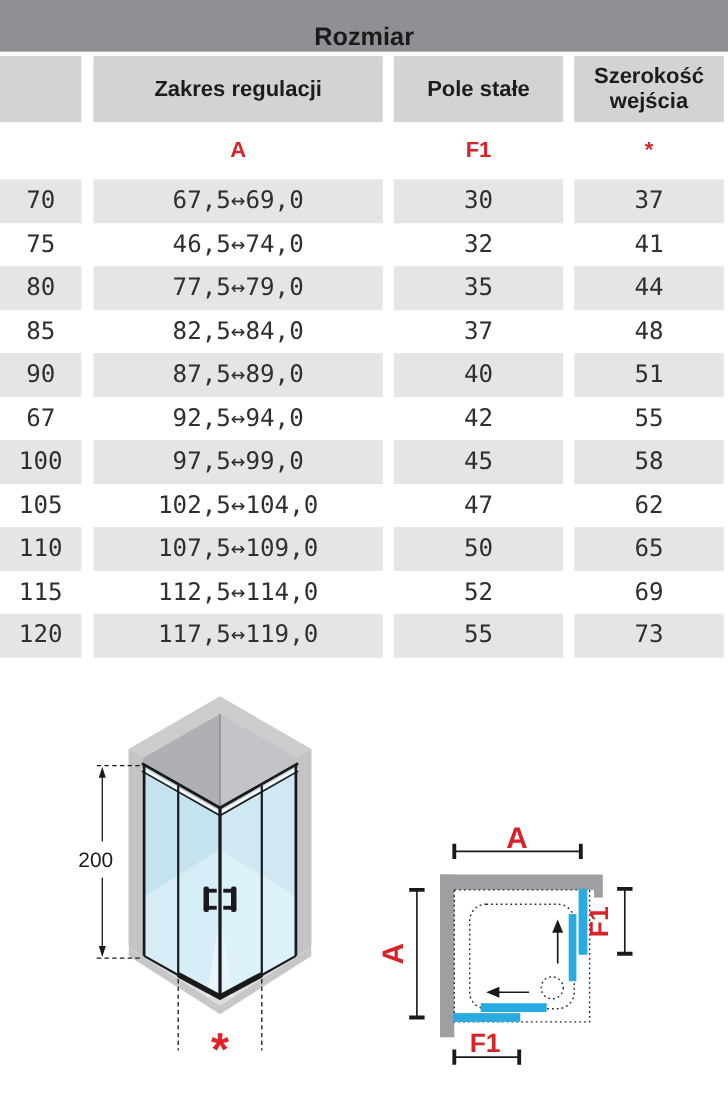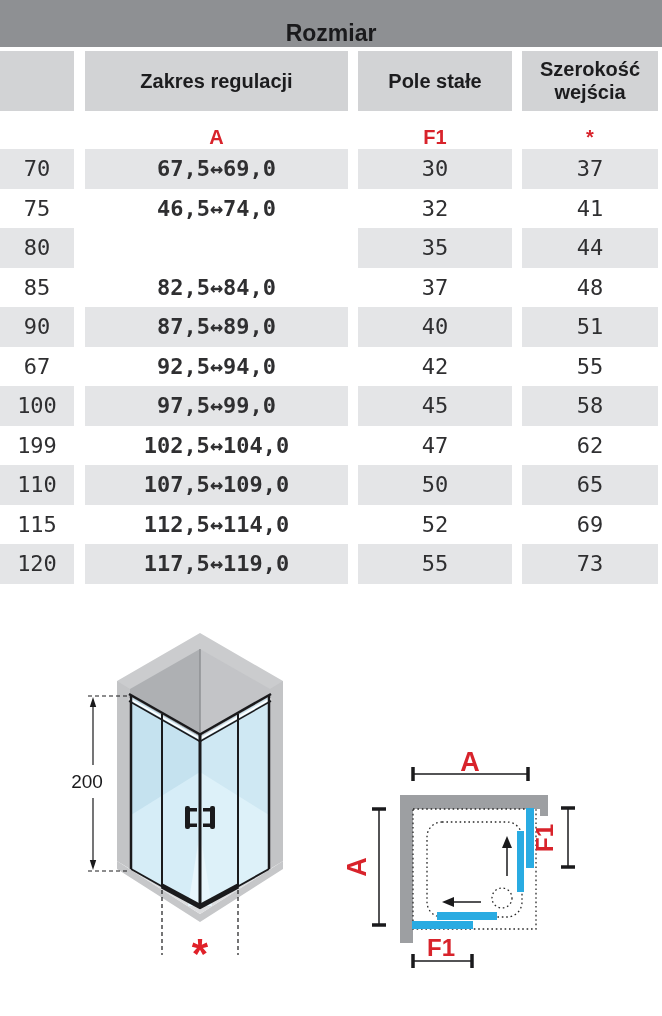--- a/index.html
+++ b/index.html
@@ -6,31 +6,31 @@
   .page{position:relative;width:662px;height:1016px;background:#fff;overflow:hidden;
         font-family:"Liberation Sans",sans-serif;}
 
   
   .title-bar{position:absolute;left:0;top:0;width:662px;height:47px;background:#8e9093;
              display:flex;align-items:flex-end;justify-content:center;}
   .title-bar span{font-size:23px;font-weight:bold;color:#1a1a1c;}
 
   .cell{position:absolute;top:0;bottom:0;display:flex;align-items:center;justify-content:center;text-align:center;}
   .c1{left:0;width:74px;}
-  .c2{left:85px;width:263px;font-weight:bold;}
+  .c2{left:85px;width:263px;}
   .c3{left:358px;width:154px;}
   .c4{left:522px;width:136px;}
 
   .header-row{position:absolute;left:0;top:51px;width:662px;height:60px;}
   .header-row .cell{background:#d2d3d5;font-size:20px;font-weight:bold;color:#1c1c1e;line-height:1.15;padding:0 6px;box-sizing:border-box;}
 
   .symbol-row{position:absolute;left:0;top:111px;width:662px;height:52px;}
   .symbol-row .cell{font-size:20px;font-weight:bold;color:#d8232b;}
 
-  .tbody{position:absolute;left:0;top:149px;width:662px;}
+  .tbody{position:absolute;left:0;top:163px;width:662px;}
   .trow{position:relative;height:39.5px;}
   .trow .cell{font-family:"DejaVu Sans Mono",monospace;font-size:22px;color:#2f2f31;}
   .trow.shaded .cell{background:#e4e5e7;}
 
   svg{position:absolute;}
   .svg3d{left:50px;top:615px;}
   .svgplan{left:340px;top:715px;}
   svg text{font-family:"Liberation Sans",sans-serif;}
 </style>
 </head>
@@ -64,20 +64,21 @@
         <div class="cell c4">37</div>
       </div>
       <div class="trow">
         <div class="cell c1">75</div>
         <div class="cell c2">46,5↔74,0</div>
         <div class="cell c3">32</div>
         <div class="cell c4">41</div>
       </div>
       <div class="trow shaded">
         <div class="cell c1">80</div>
+        <div class="cell c2">77,5↔79,0</div>
         <div class="cell c3">35</div>
         <div class="cell c4">44</div>
       </div>
       <div class="trow">
         <div class="cell c1">85</div>
         <div class="cell c2">82,5↔84,0</div>
         <div class="cell c3">37</div>
         <div class="cell c4">48</div>
       </div>
       <div class="trow shaded">
@@ -92,21 +93,21 @@
         <div class="cell c3">42</div>
         <div class="cell c4">55</div>
       </div>
       <div class="trow shaded">
         <div class="cell c1">100</div>
         <div class="cell c2">97,5↔99,0</div>
         <div class="cell c3">45</div>
         <div class="cell c4">58</div>
       </div>
       <div class="trow">
-        <div class="cell c1">199</div>
+        <div class="cell c1">105</div>
         <div class="cell c2">102,5↔104,0</div>
         <div class="cell c3">47</div>
         <div class="cell c4">62</div>
       </div>
       <div class="trow shaded">
         <div class="cell c1">110</div>
         <div class="cell c2">107,5↔109,0</div>
         <div class="cell c3">50</div>
         <div class="cell c4">65</div>
       </div>

